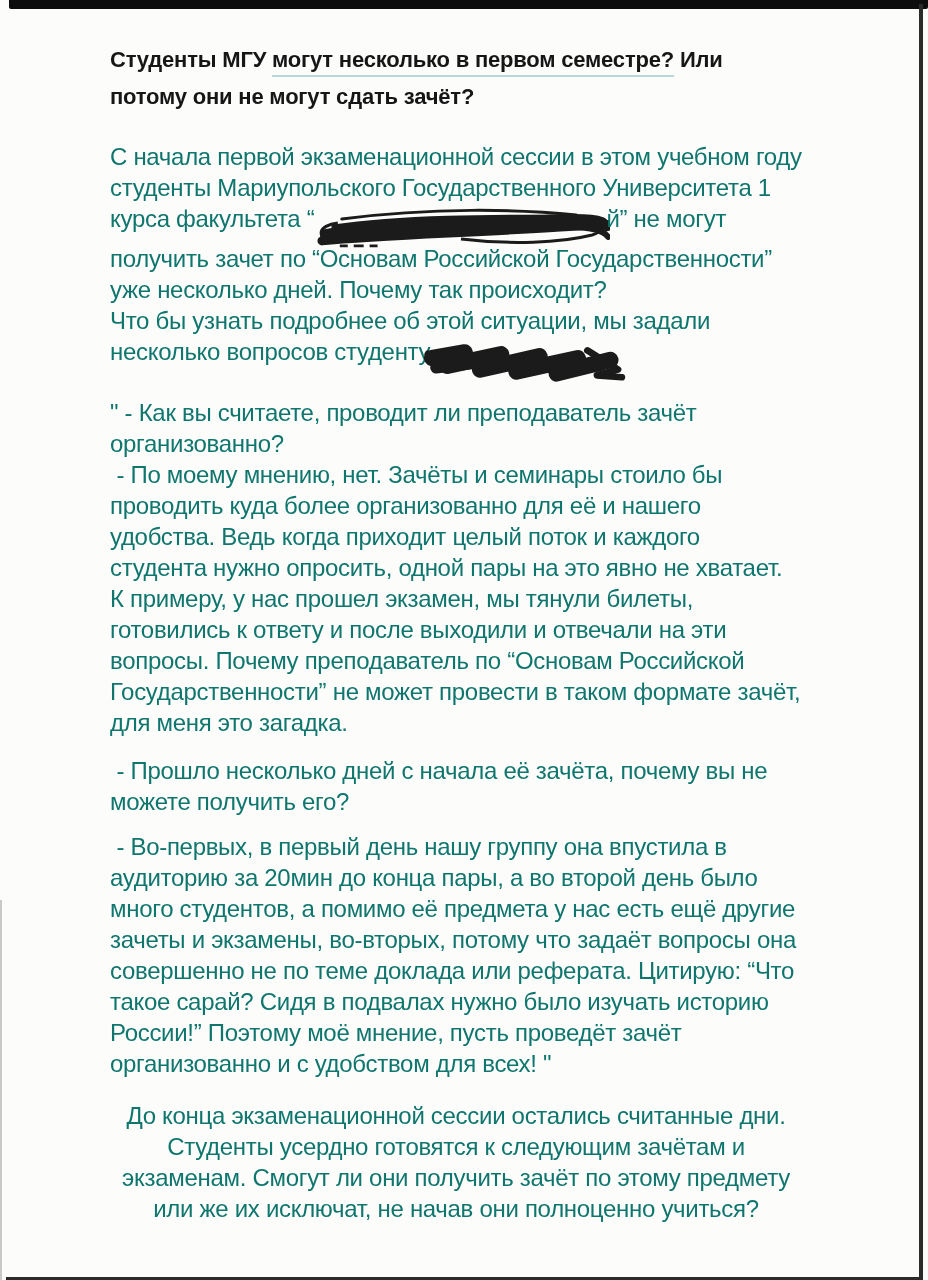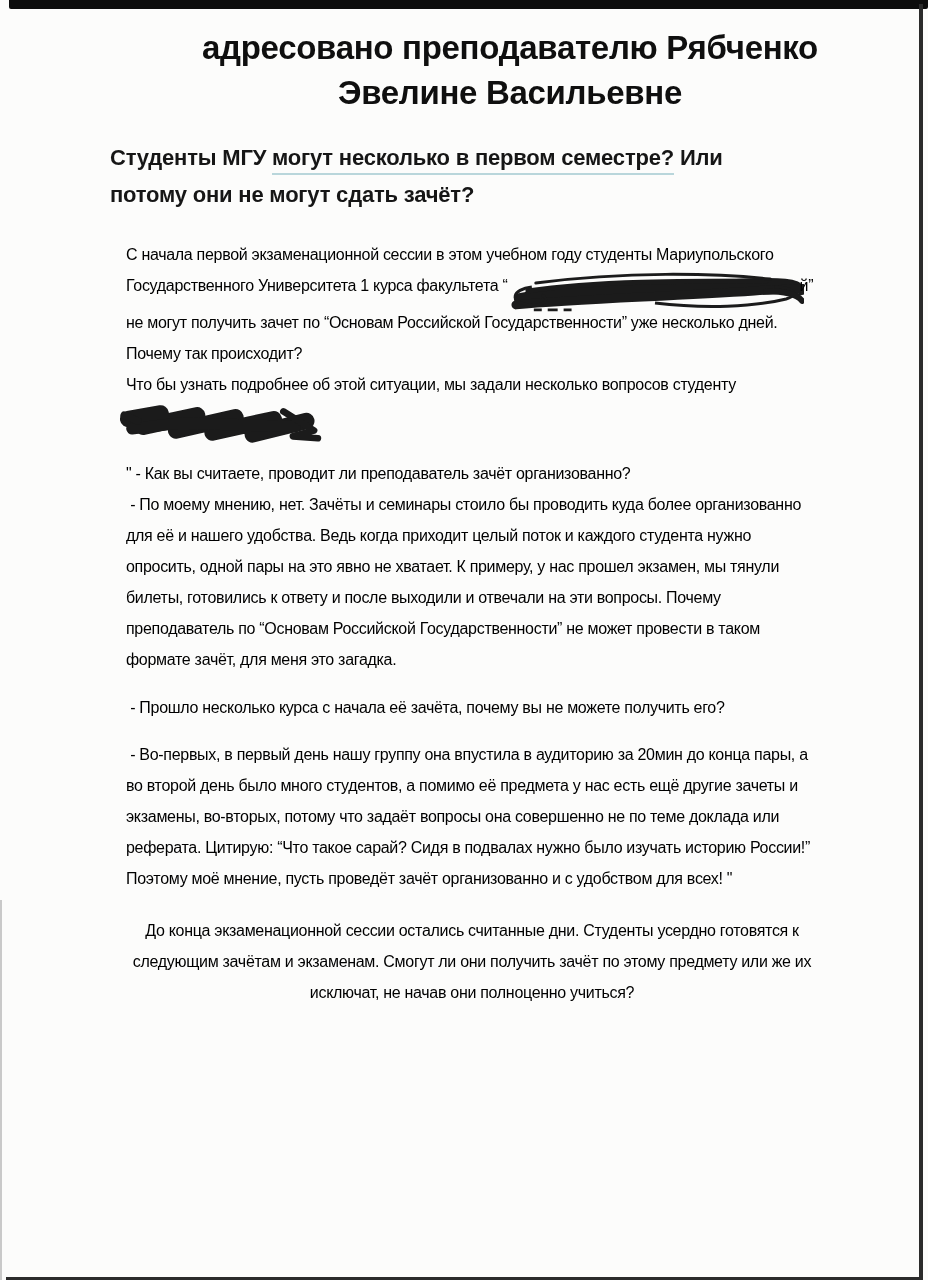--- a/index.html
+++ b/index.html
@@ -32,23 +32,23 @@
   .headline{
     margin:24px 0 0 0;
     width:712px;
     font-size:22px;line-height:37px;font-weight:700;
     color:#161616;
     letter-spacing:-0.2px;
   }
   .headline .u{border-bottom:2px solid #b9d6db;padding-bottom:3px;}
   .para{
     width:692px;
-    margin:16px;
-    font-size:16px;line-height:31px;font-weight:500;
-    color:#000000;
+    margin:0;
+    font-size:24px;line-height:31px;font-weight:500;
+    color:#0f766e;
     letter-spacing:-0.3px;
   }
   .para span{white-space:pre-wrap;}
   .p-intro{margin-top:26px;}
   .p-qa1{margin-top:22px;}
   .p-q2{margin-top:17px;}
   .p-a2{margin-top:14px;}
   .p-close{margin-top:21px;text-align:center;}
 
   .scribble{display:inline-block;}
@@ -59,24 +59,20 @@
 <body>
 
 <div class="photo">
   <div class="edge-top"></div>
   <div class="edge-right"></div>
   <div class="edge-bottom"></div>
   <div class="edge-left"></div>
 
   <div class="doc">
 
-    <div class="addressee">
-      <div>адресовано преподавателю Рябченко</div>
-      <div>Эвелине Васильевне</div>
-    </div>
 
     <h1 class="headline"><span>Студенты МГУ </span><span class="u">могут несколько в первом семестре?</span><span> Или</span><br><span>потому они не могут сдать зачёт?</span></h1>
 
     <p class="para p-intro"><span>С начала первой экзаменационной сессии в этом учебном году студенты Мариупольского Государственного Университета 1 курса факультета “</span><svg class="scribble s1" viewBox="0 0 300 46" fill="none" stroke="#1b1b1b">
           <path d="M14 30 C 60 20, 140 22, 200 18 S 280 14, 292 18" stroke-width="12" stroke-linecap="round"></path>
           <path d="M10 36 C 70 30, 160 28, 250 22 S 288 22, 290 24" stroke-width="9" stroke-linecap="round"></path>
           <path d="M22 22 C 90 12, 180 12, 262 12" stroke-width="5" stroke-linecap="round"></path>
           <path d="M30 14 C 120 2, 210 4, 266 10" stroke-width="3" stroke-linecap="round"></path>
           <path d="M26 18 C 6 20, 2 34, 24 36 C 40 37, 44 30, 36 26" stroke-width="3"></path>
           <path d="M150 34 C 200 40, 250 38, 282 30 C 296 26, 290 18, 270 18" stroke-width="3"></path>
@@ -84,20 +80,20 @@
           <path d="M28 41 h8 m6 0 h10 m6 0 h8" stroke-width="3"></path>
         </svg><span>й” не могут получить зачет по “Основам Российской Государственности” уже несколько дней. Почему так происходит?</span><br><span>Что бы узнать подробнее об этой ситуации, мы задали несколько вопросов студенту</span><svg class="scribble s2" viewBox="0 0 210 48" fill="none" stroke="#1b1b1b">
           <path d="M6 22 L 40 16 L 22 30 L 78 18 L 56 34 L 118 20 L 94 36 L 158 22 L 136 38 L 192 24" stroke-width="17" stroke-linejoin="round" stroke-linecap="round"></path>
           <path d="M10 32 L 60 26 L 120 28 L 180 30" stroke-width="12" stroke-linecap="round"></path>
           <path d="M168 14 L 200 34 L 178 40 L 204 42" stroke-width="7" stroke-linecap="round" stroke-linejoin="round"></path>
           <path d="M2 18 L 16 24" stroke-width="8" stroke-linecap="round"></path>
         </svg></p>
 
     <p class="para p-qa1"><span>" - Как вы считаете, проводит ли преподаватель зачёт организованно?</span><br><span> - По моему мнению, нет. Зачёты и семинары стоило бы проводить куда более организованно для её и нашего удобства. Ведь когда приходит целый поток и каждого студента нужно опросить, одной пары на это явно не хватает. К примеру, у нас прошел экзамен, мы тянули билеты, готовились к ответу и после выходили и отвечали на эти вопросы. Почему преподаватель по “Основам Российской Государственности” не может провести в таком формате зачёт, для меня это загадка.</span></p>
 
-    <p class="para p-q2"><span> - Прошло несколько курса с начала её зачёта, почему вы не можете получить его?</span></p>
+    <p class="para p-q2"><span> - Прошло несколько дней с начала её зачёта, почему вы не можете получить его?</span></p>
 
     <p class="para p-a2"><span> - Во-первых, в первый день нашу группу она впустила в аудиторию за 20мин до конца пары, а во второй день было много студентов, а помимо её предмета у нас есть ещё другие зачеты и экзамены, во-вторых, потому что задаёт вопросы она совершенно не по теме доклада или реферата. Цитирую: “Что такое сарай? Сидя в подвалах нужно было изучать историю России!” Поэтому моё мнение, пусть проведёт зачёт организованно и с удобством для всех! "</span></p>
 
     <p class="para p-close"><span>До конца экзаменационной сессии остались считанные дни. Студенты усердно готовятся к следующим зачётам и экзаменам. Смогут ли они получить зачёт по этому предмету или же их исключат, не начав они полноценно учиться?</span></p>
 
   </div>
 </div>
 
 </body></html>

